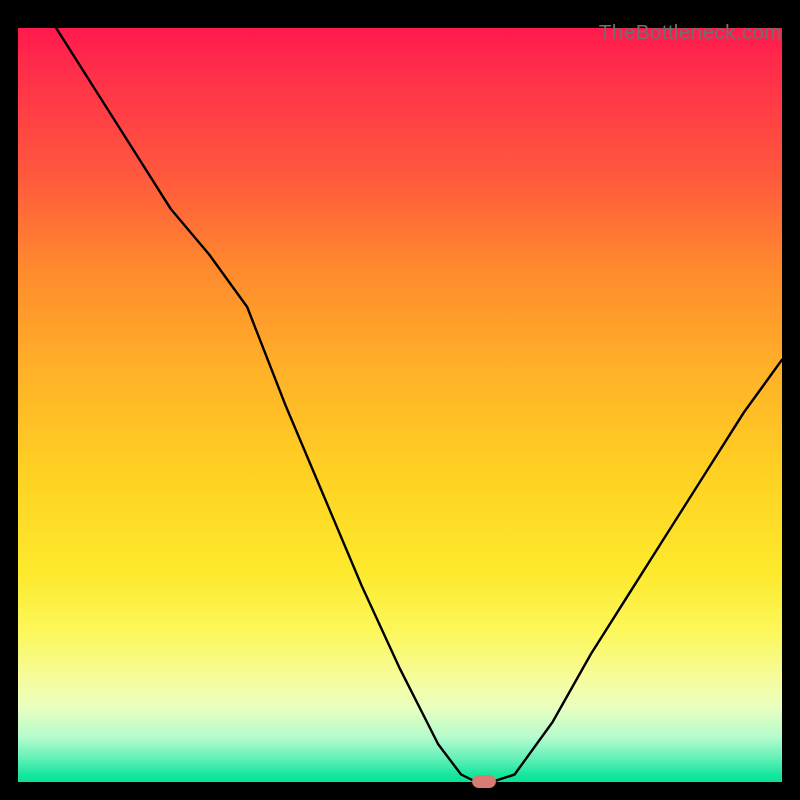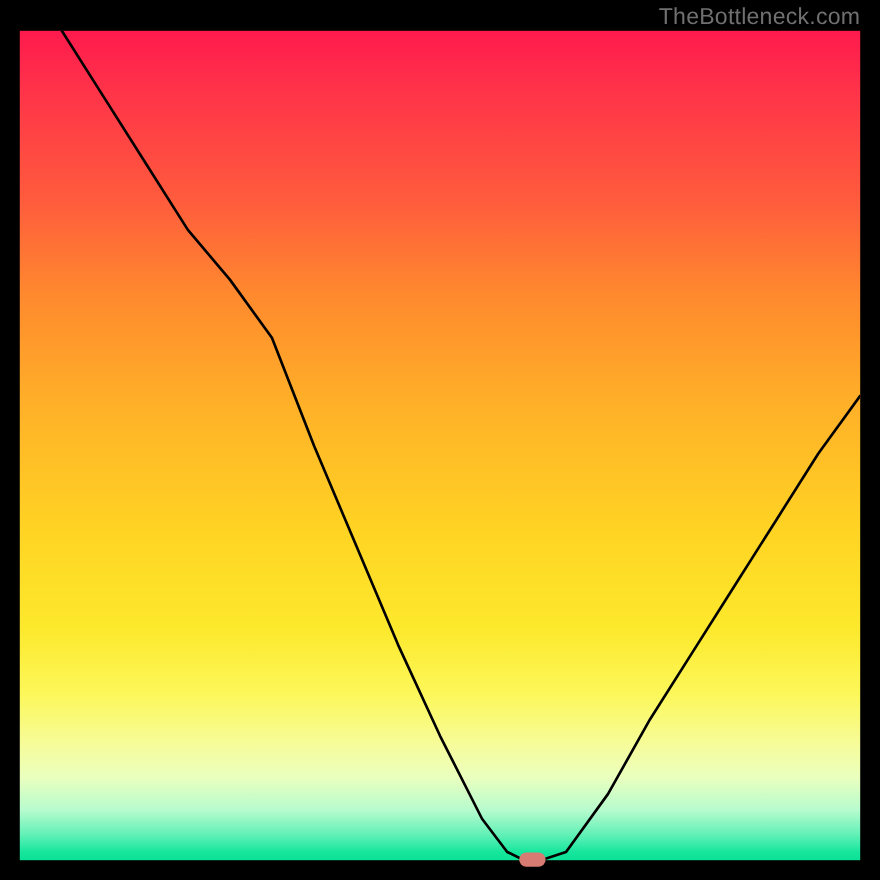--- a/index.html
+++ b/index.html
@@ -6,21 +6,21 @@
     margin: 0;
     padding: 0;
     width: 800px;
     height: 800px;
     background: #000;
     position: relative;
     font-family: Arial, sans-serif;
   }
   .watermark {
     position: absolute;
-    top: 4px;
+    top: 20px;
     right: 18px;
     color: #707070;
     font-size: 21px;
     font-weight: 500;
     letter-spacing: 0.2px;
     z-index: 10;
   }
   .plot-frame {
     position: absolute;
     left: 18px;

